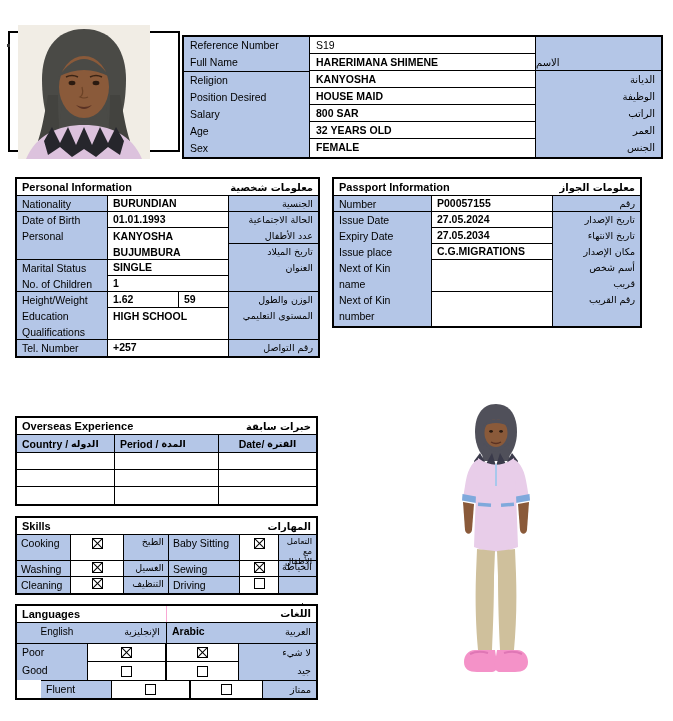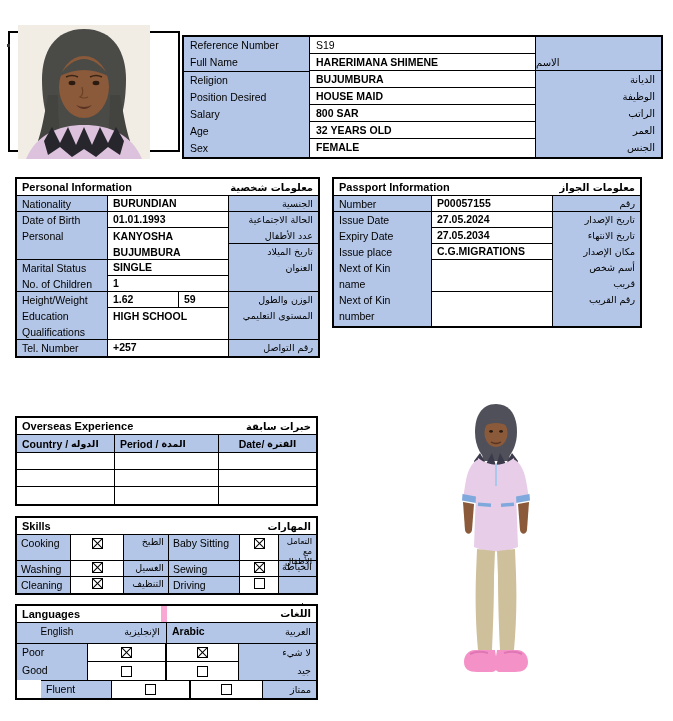--- a/index.html
+++ b/index.html
@@ -74,21 +74,21 @@
   .sk-row { display:flex; }
   .sk-l1 { width:53px; font-size:10.5px; line-height:15px; padding:1px 0 0 4px; }
   .sk-b1 { width:54px; background:#fff; border-left:1px solid #000; border-right:1px solid #000; display:flex; justify-content:center; padding-top:3px; }
   .sk-a1 { width:44px; font-size:9.5px; text-align:right; padding:1px 4px 0 0; }
   .sk-l2 { width:71px; border-left:1px solid #000; font-size:10.5px; line-height:15px; padding:1px 0 0 4px; }
   .sk-b2 { width:40px; background:#fff; border-left:1px solid #000; border-right:1px solid #000; display:flex; justify-content:center; padding-top:3px; }
   .sk-a2 { flex:1; font-size:8.5px; text-align:right; padding:1px 4px 0 0; line-height:10px; }
 
   .lang-table { left:15px; top:604px; width:303px; }
   .lg-head { display:flex; height:17px; background:#fff; border-bottom:1px solid #000; }
-  .lg-title { width:150px; border-right:6px solid #f9a8d4; font-weight:bold; font-size:11px; line-height:16px; padding-left:5px; }
+  .lg-title { width:150px; border-right:1px solid #f9a8d4; font-weight:bold; font-size:11px; line-height:16px; padding-left:5px; }
   .lg-title-ar { flex:1; font-weight:bold; font-size:10px; text-align:right; padding-right:5px; line-height:16px; }
   .lg-row2 { display:flex; height:21px; border-bottom:1px solid #000; }
   .lg-en { width:80px; font-size:10px; text-align:center; line-height:17px; }
   .lg-enar { width:70px; border-right:1px solid #000; font-size:9.5px; text-align:right; padding-right:6px; line-height:17px; }
   .lg-arb { width:72px; font-size:10.5px; font-weight:bold; padding-left:5px; line-height:17px; }
   .lg-arbar { flex:1; font-size:9.5px; text-align:right; padding-right:5px; line-height:17px; }
   .lang-row { display:flex; height:18px; }
   .lg-lbl { width:70px; font-size:10.5px; line-height:17px; padding-left:5px; }
   .lg-box { background:#fff; border-left:1px solid #000; border-right:1px solid #000; display:flex; align-items:center; justify-content:center; }
   .lg-box1 { width:79px; } .lg-box2 { width:73px; }
@@ -137,21 +137,21 @@
         <div class="lbl17">Religion</div>
         <div class="lbl17">Position Desired</div>
         <div class="lbl17">Salary</div>
         <div class="lbl17">Age</div>
         <div class="lbl17">Sex</div>
       </div>
     </div>
     <div class="tt-values">
       <div class="v17 reg">S19</div>
       <div class="v17">HARERIMANA SHIMENE</div>
-      <div class="v17">BUJUMBURA</div>
+      <div class="v17">KANYOSHA</div>
       <div class="v17">HOUSE MAID</div>
       <div class="v17">800 SAR</div>
       <div class="v17">32 YEARS OLD</div>
       <div class="v17 last">FEMALE</div>
     </div>
     <div class="tt-arabic blue">
       <div class="tt-arname bb ar">الاسم</div>
       <div>
         <div class="ar17 ar">الديانة</div>
         <div class="ar17 ar">الوظيفة</div>

